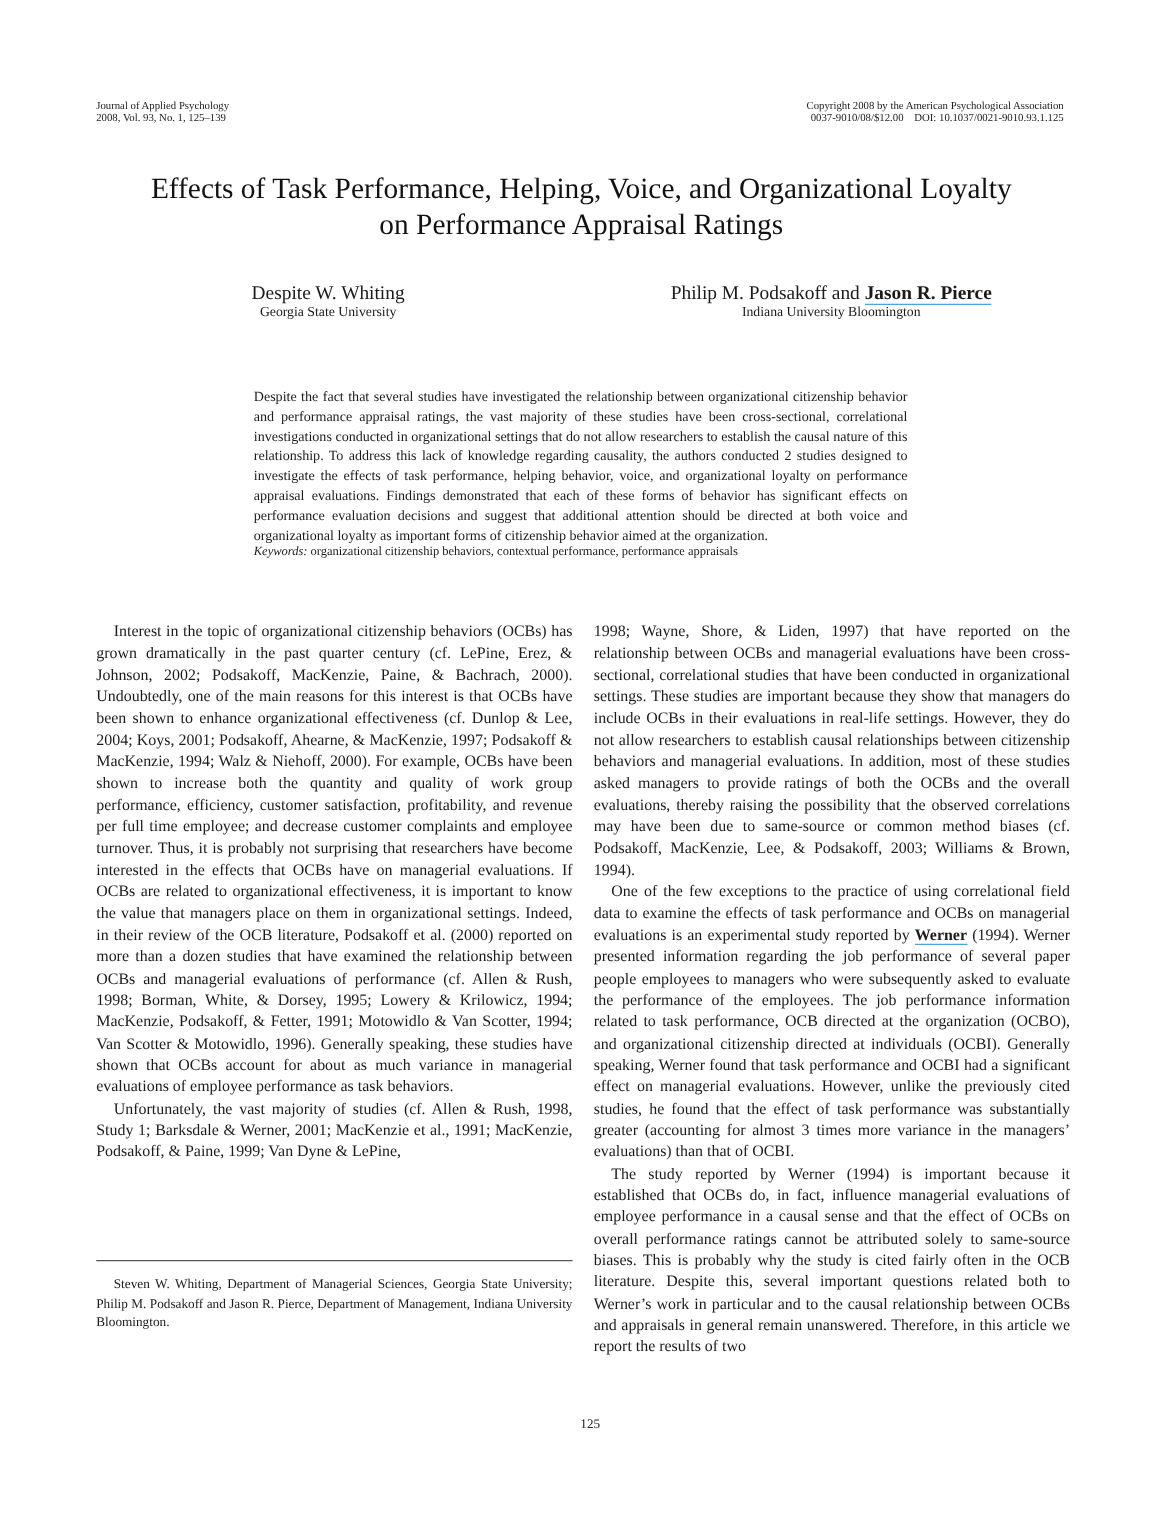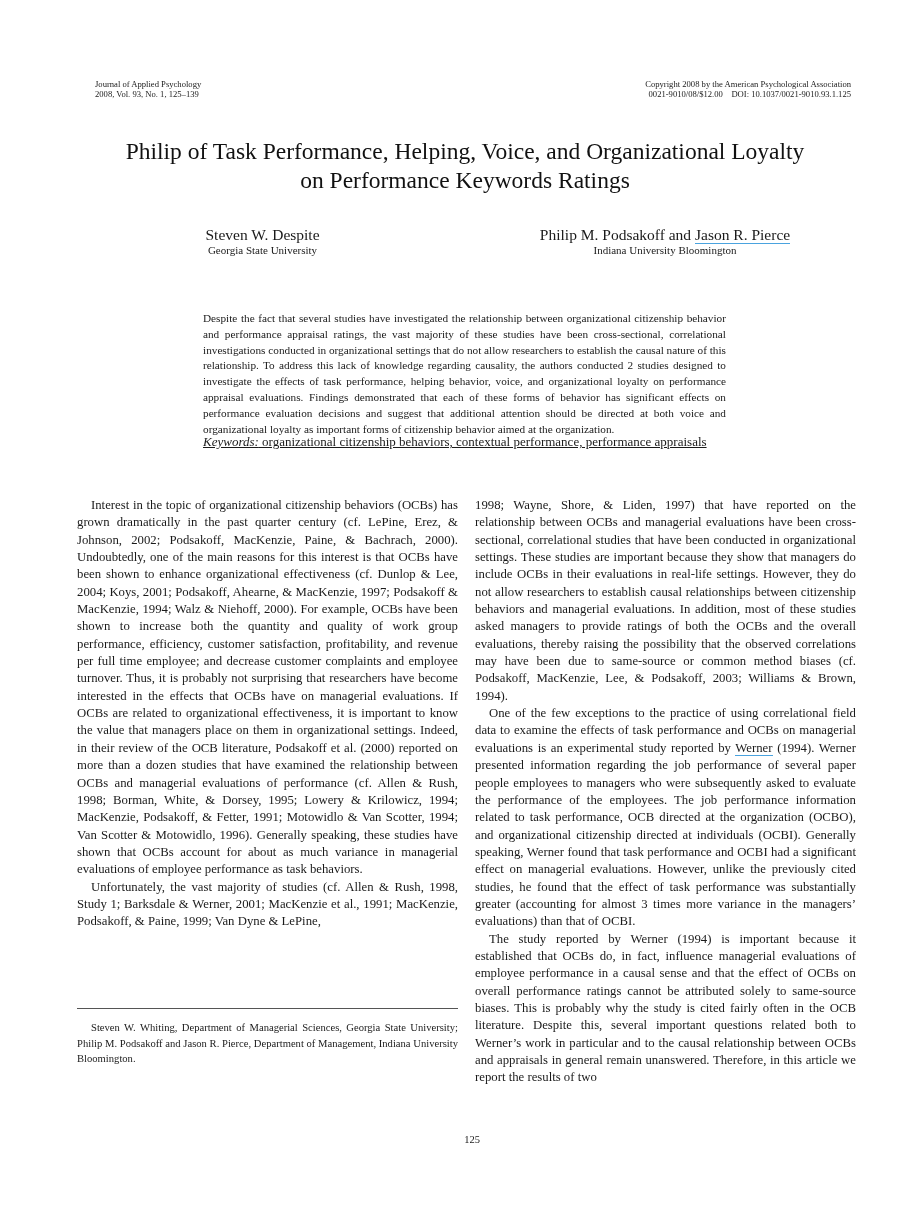--- a/index.html
+++ b/index.html
@@ -1,39 +1,39 @@
 <!DOCTYPE html>
 <html><head>
 <meta charset="utf-8">
 <style>
   html, body { margin: 0; padding: 0; background: #ffffff; }
   body {
     width: 924px; height: 1232px; position: relative; overflow: hidden;
     font-family: "Liberation Serif", "DejaVu Serif", serif; color: #1a1a1a;
   }
-  .hdr { position: absolute; top: 79px; font-size: 8.6px; line-height: 10px; margin-left: 18px; }
+  .hdr { position: absolute; top: 79px; font-size: 8.6px; line-height: 10px; }
   .hdr-left { left: 77px; text-align: left; }
   .hdr-right { right: 73px; text-align: right; }
   .title {
     position: absolute; top: 137px; left: 60px; width: 810px; text-align: center;
     font-size: 23.5px; line-height: 29px; color: #111;
   }
   .author-block { position: absolute; top: 226px; text-align: center; }
   .author-name { font-size: 15.5px; line-height: 17px; }
   .author-aff { font-size: 11px; line-height: 15px; }
   .ab1 { left: 150px; width: 225px; }
   .ab2 { left: 470px; width: 390px; }
-  .link-ul { border-bottom: 1.5px solid #4aa3df; padding-bottom: 0px; }
+  .link-ul { border-bottom: 1.5px solid #4aa3df; padding-bottom: 0px; font-weight: bold; }
   .abstract {
     position: absolute; top: 275px; left: 203px; width: 523px;
     font-size: 11.25px; line-height: 15.8px; text-align: justify; margin-top: 36px;
   }
   .keywords {
     position: absolute; top: 434px; left: 203px; width: 523px;
-    font-size: 13px; line-height: 15px; text-decoration: underline;
+    font-size: 10px; line-height: 15px;
   }
   .keywords i { font-style: italic; }
   .col {
     position: absolute; top: 497px; width: 381px;
     font-size: 12.75px; line-height: 17.35px; text-align: justify;
     hyphens: none;
   }
   .col-left { left: 77px; }
   .col-right { left: 475px; }
   .col p { margin: 0; text-indent: 14px; }
@@ -54,30 +54,30 @@
 </style>
 </head>
 <body>
 
 <div class="hdr hdr-left">
   <div>Journal of Applied Psychology</div>
   <div>2008, Vol. 93, No. 1, 125–139</div>
 </div>
 <div class="hdr hdr-right">
   <div>Copyright 2008 by the American Psychological Association</div>
-  <div style="white-space:pre;">0021-9010/08/$12.00    DOI: 10.1037/0021-9010.93.1.125</div>
+  <div style="white-space:pre;">0037-9010/08/$12.00    DOI: 10.1037/0021-9010.93.1.125</div>
 </div>
 
 <div class="title">
-  <div>Philip of Task Performance, Helping, Voice, and Organizational Loyalty</div>
-  <div>on Performance Keywords Ratings</div>
+  <div>Effects of Task Performance, Helping, Voice, and Organizational Loyalty</div>
+  <div>on Performance Appraisal Ratings</div>
 </div>
 
 <div class="author-block ab1">
-  <div class="author-name">Steven W. Despite</div>
+  <div class="author-name">Despite W. Whiting</div>
   <div class="author-aff">Georgia State University</div>
 </div>
 <div class="author-block ab2">
   <div class="author-name"><span style="white-space:pre;">Philip M. Podsakoff and </span><span class="link-ul">Jason R. Pierce</span></div>
   <div class="author-aff">Indiana University Bloomington</div>
 </div>
 
 <div class="abstract">Despite the fact that several studies have investigated the relationship between organizational citizenship behavior and performance appraisal ratings, the vast majority of these studies have been cross-sectional, correlational investigations conducted in organizational settings that do not allow researchers to establish the causal nature of this relationship. To address this lack of knowledge regarding causality, the authors conducted 2 studies designed to investigate the effects of task performance, helping behavior, voice, and organizational loyalty on performance appraisal evaluations. Findings demonstrated that each of these forms of behavior has significant effects on performance evaluation decisions and suggest that additional attention should be directed at both voice and organizational loyalty as important forms of citizenship behavior aimed at the organization.</div>
 
 <div class="keywords"><i>Keywords:</i><span> organizational citizenship behaviors, contextual performance, performance appraisals</span></div>

